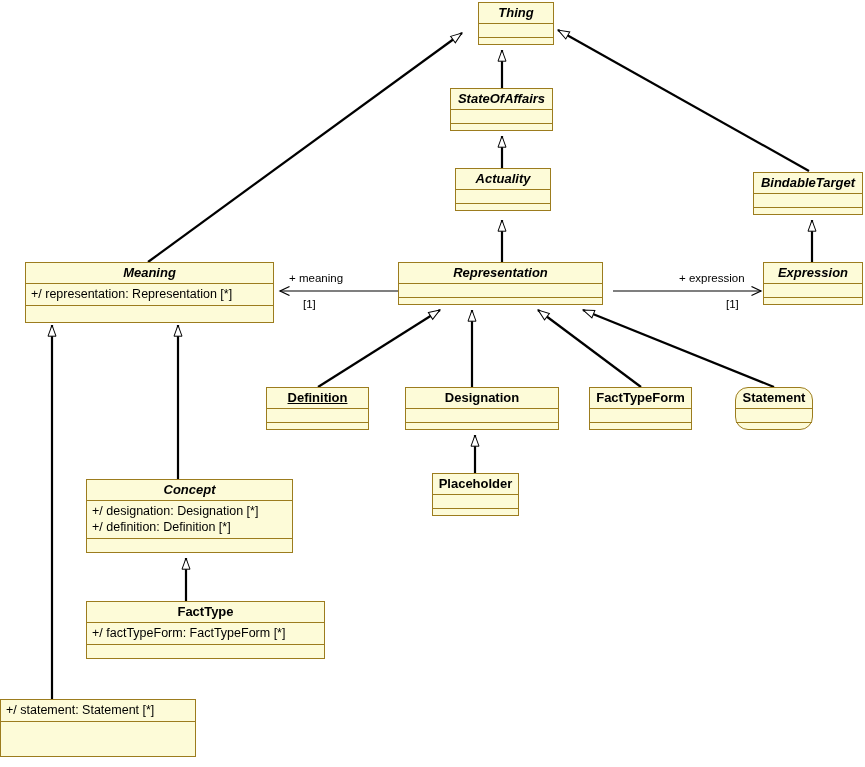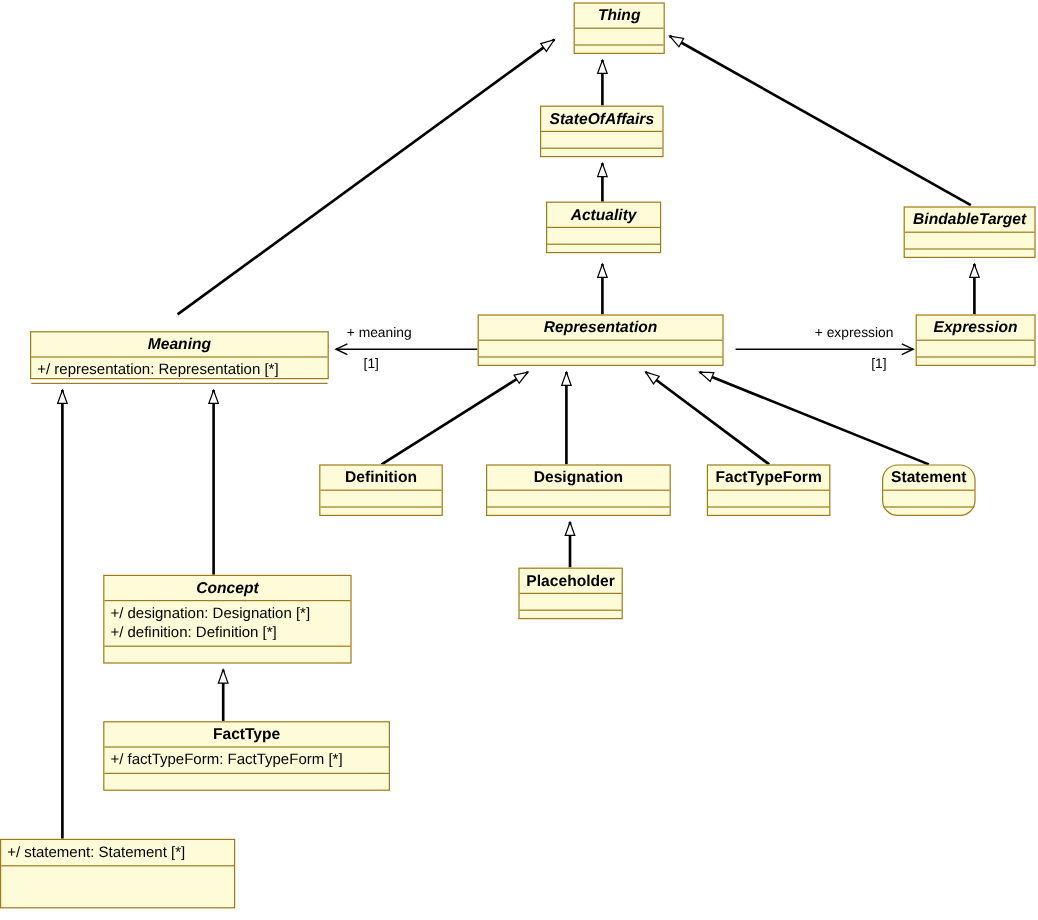--- a/index.html
+++ b/index.html
@@ -128,38 +128,38 @@
       <div class="uml-class abstract" style="left: 455px; top: 168px; width: 96px; height: 43px;">
         <div class="uml-name">Actuality</div>
         <div class="uml-attrs empty"></div>
         <div class="uml-ops"></div>
       </div>
       <div class="uml-class abstract" style="left: 753px; top: 172px; width: 110px; height: 43px;">
         <div class="uml-name">BindableTarget</div>
         <div class="uml-attrs empty"></div>
         <div class="uml-ops"></div>
       </div>
-      <div class="uml-class abstract" style="left: 25px; top: 276px; width: 249px; height: 40px;">
+      <div class="uml-class abstract" style="left: 25px; top: 262px; width: 249px; height: 61px;">
         <div class="uml-name">Meaning</div>
         <div class="uml-attrs">
           <div>+/ representation: Representation [*]</div>
         </div>
         <div class="uml-ops"></div>
       </div>
       <div class="uml-class abstract" style="left: 398px; top: 262px; width: 205px; height: 43px;">
         <div class="uml-name">Representation</div>
         <div class="uml-attrs empty"></div>
         <div class="uml-ops"></div>
       </div>
       <div class="uml-class abstract" style="left: 763px; top: 262px; width: 100px; height: 43px;">
         <div class="uml-name">Expression</div>
         <div class="uml-attrs empty"></div>
         <div class="uml-ops"></div>
       </div>
-      <div class="uml-class" style="left: 266px; top: 387px; width: 103px; height: 43px;">
+      <div class="uml-class" style="left: 266px; top: 387px; width: 103px; height: 43px; text-decoration: underline;">
         <div class="uml-name">Definition</div>
         <div class="uml-attrs empty"></div>
         <div class="uml-ops"></div>
       </div>
       <div class="uml-class" style="left: 405px; top: 387px; width: 154px; height: 43px;">
         <div class="uml-name">Designation</div>
         <div class="uml-attrs empty"></div>
         <div class="uml-ops"></div>
       </div>
       <div class="uml-class" style="left: 589px; top: 387px; width: 103px; height: 43px;">

